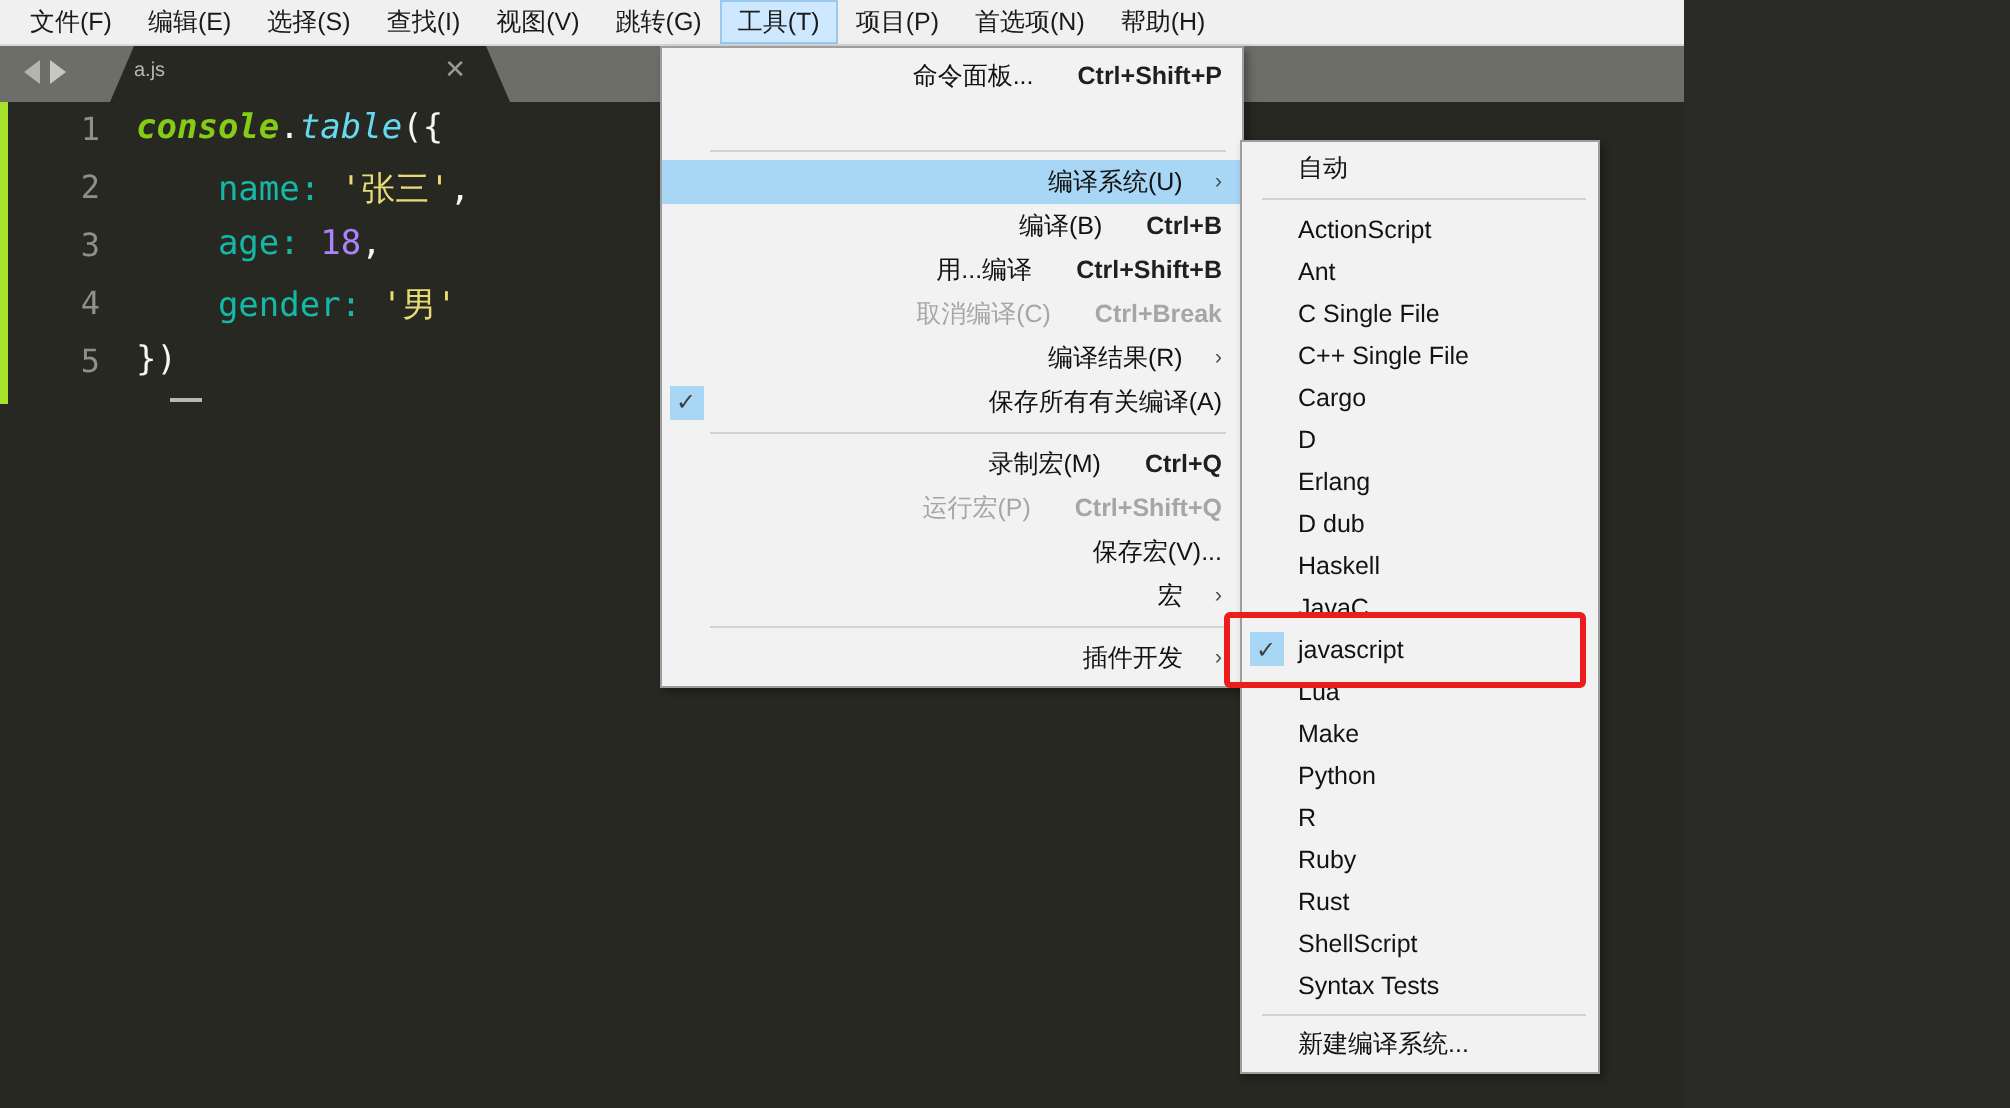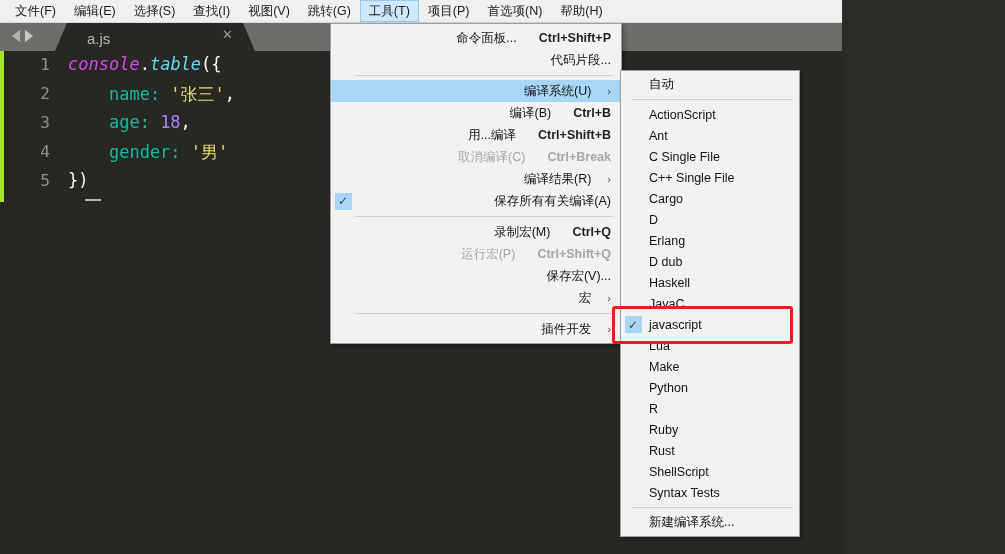--- a/index.html
+++ b/index.html
@@ -69,22 +69,22 @@
 
   #tab-ajs {
     position: absolute;
     left: 55px; top: 0;
     width: 200px; height: 28px;
     background: #272822;
     clip-path: polygon(12px 0, 188px 0, 200px 28px, 0 28px);
   }
   #tab-ajs .tab-label {
     position: absolute;
-    left: 32px; top: 7px;
-    font-size: 15px;
+    left: 12px; top: 7px;
+    font-size: 10px;
     color: #b8b8b0;
   }
   #tab-ajs .tab-close {
     position: absolute;
     right: 22px; top: 5px;
     font-size: 13px;
     color: #9a9a94;
     line-height: 1;
   }
 
@@ -133,21 +133,21 @@
     background: #3b3c33;
   }
   .code-line {
     position: absolute;
     left: 68px;
     font-family: "DejaVu Sans Mono", "Liberation Mono", monospace;
     font-size: 17px;
     white-space: pre;
     color: #f8f8f2;
   }
-  .tok-const   { color: #d946ef; font-style: italic; }
+  .tok-const   { color: #84cc16; font-style: italic; font-weight: bold; }
   .tok-fn      { color: #66d9ef; font-style: italic; }
   .tok-punc    { color: #f8f8f2; }
   .tok-prop    { color: #14b8a6; }
   .tok-string  { color: #e6db74; }
   .tok-number  { color: #ae81ff; }
   #caret-underline {
     position: absolute;
     left: 85px; top: 148px;
     width: 16px; height: 2px;
     background: #b8b8b0;
@@ -346,21 +346,20 @@
   </div>
 
   <div class="menu" id="menu-tools">
       <div class="mi">
         <div class="mi-check"></div>
         <div class="mi-label">命令面板...</div>
         <div class="mi-accel">Ctrl+Shift+P</div>
       </div>
       <div class="mi">
         <div class="mi-check"></div>
-        <div class="mi-label">代码片段...</div>
       </div>
       <div class="mi-sep"></div>
       <div class="mi highlight">
         <div class="mi-check"></div>
         <div class="mi-label">编译系统(U)</div>
         <div class="mi-arrow">›</div>
       </div>
       <div class="mi">
         <div class="mi-check"></div>
         <div class="mi-label">编译(B)</div>

